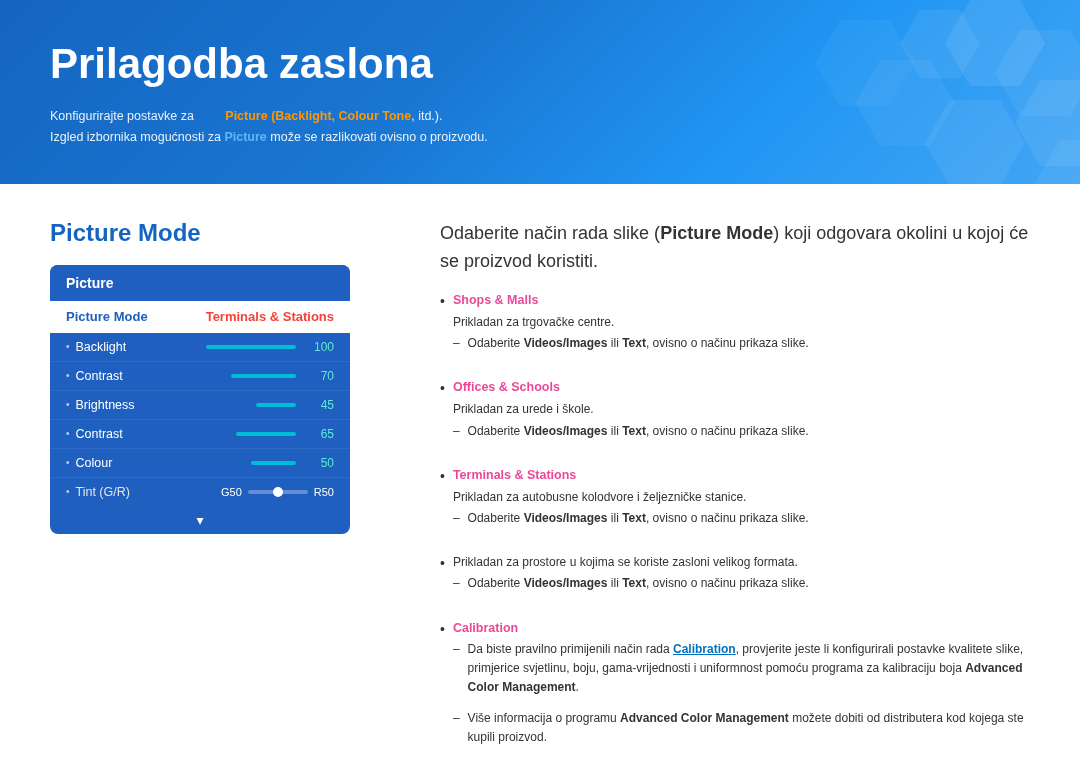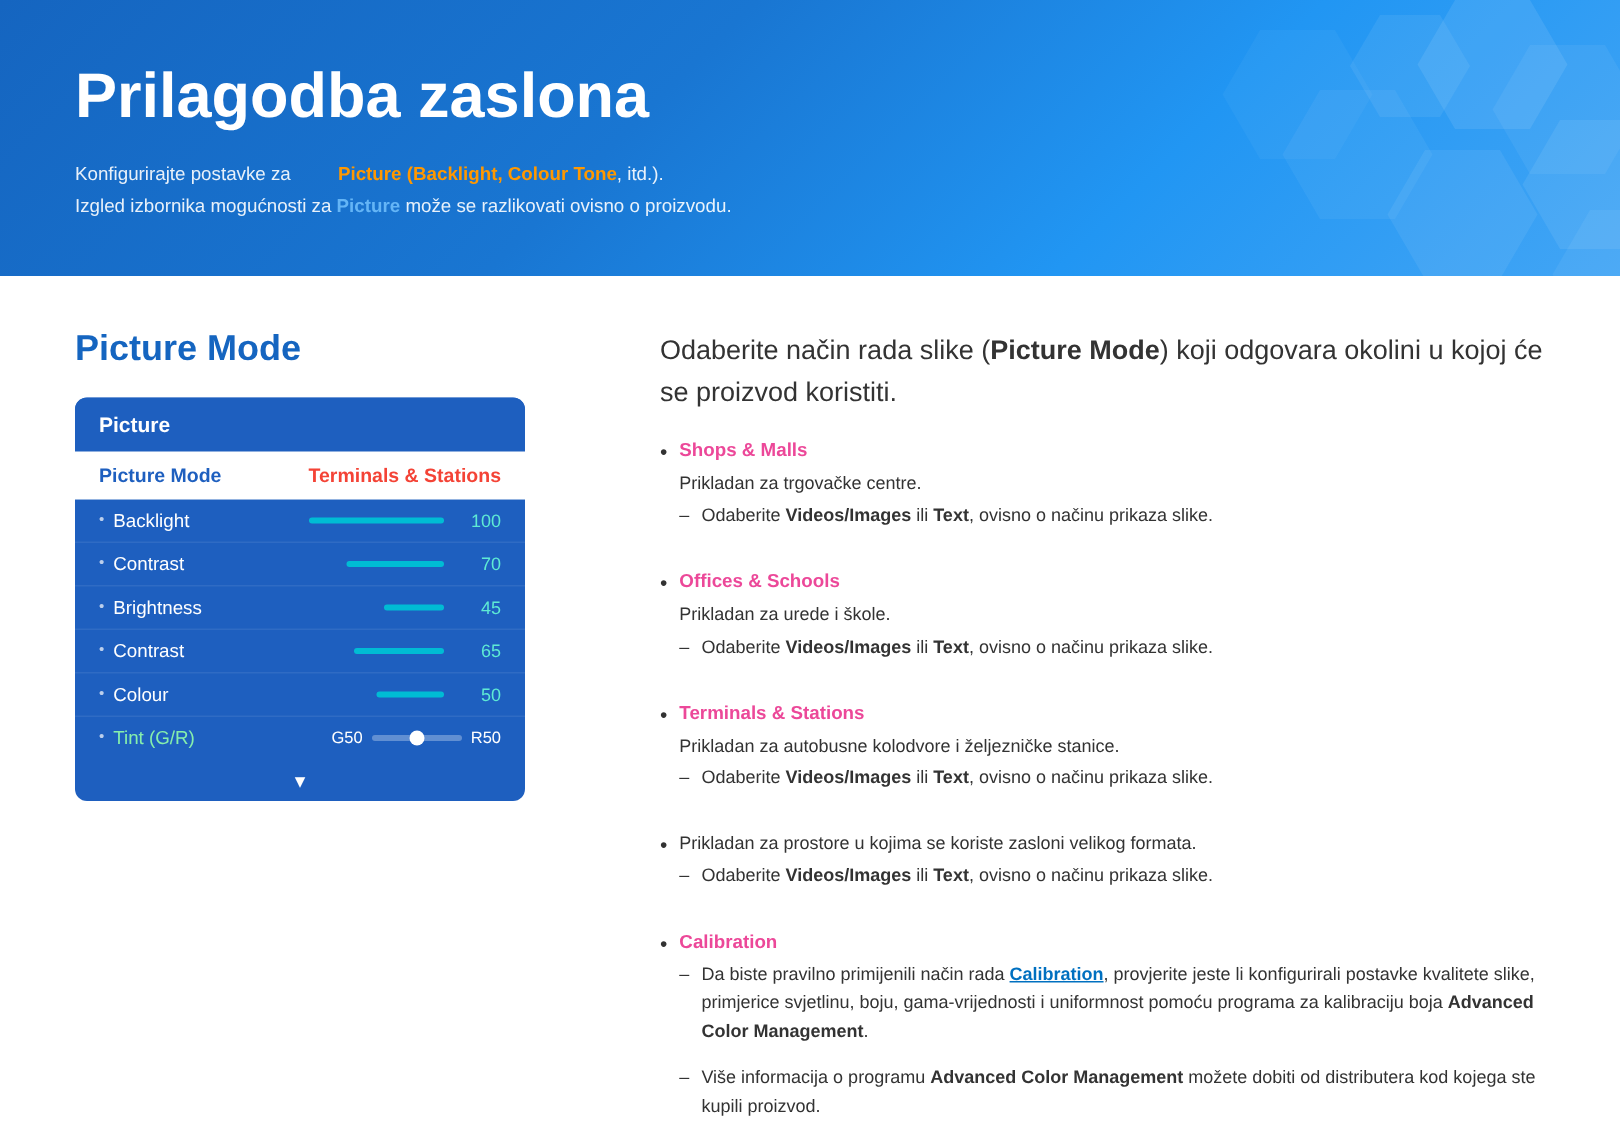--- a/index.html
+++ b/index.html
@@ -155,21 +155,21 @@
       display: flex;
       align-items: center;
       padding: 7px 16px;
     }
     .tint-row .dot {
       color: rgba(255,255,255,0.7);
       margin-right: 6px;
       font-size: 10px;
     }
     .tint-row .setting-name {
-      color: #86efac;
+      color: #e5e5e5;
       font-size: 12.5px;
       flex: 1;
     }
     .tint-slider {
       display: flex;
       align-items: center;
       gap: 6px;
     }
     .tint-left { color: #fff; font-size: 11px; }
     .tint-right { color: #fff; font-size: 11px; }

